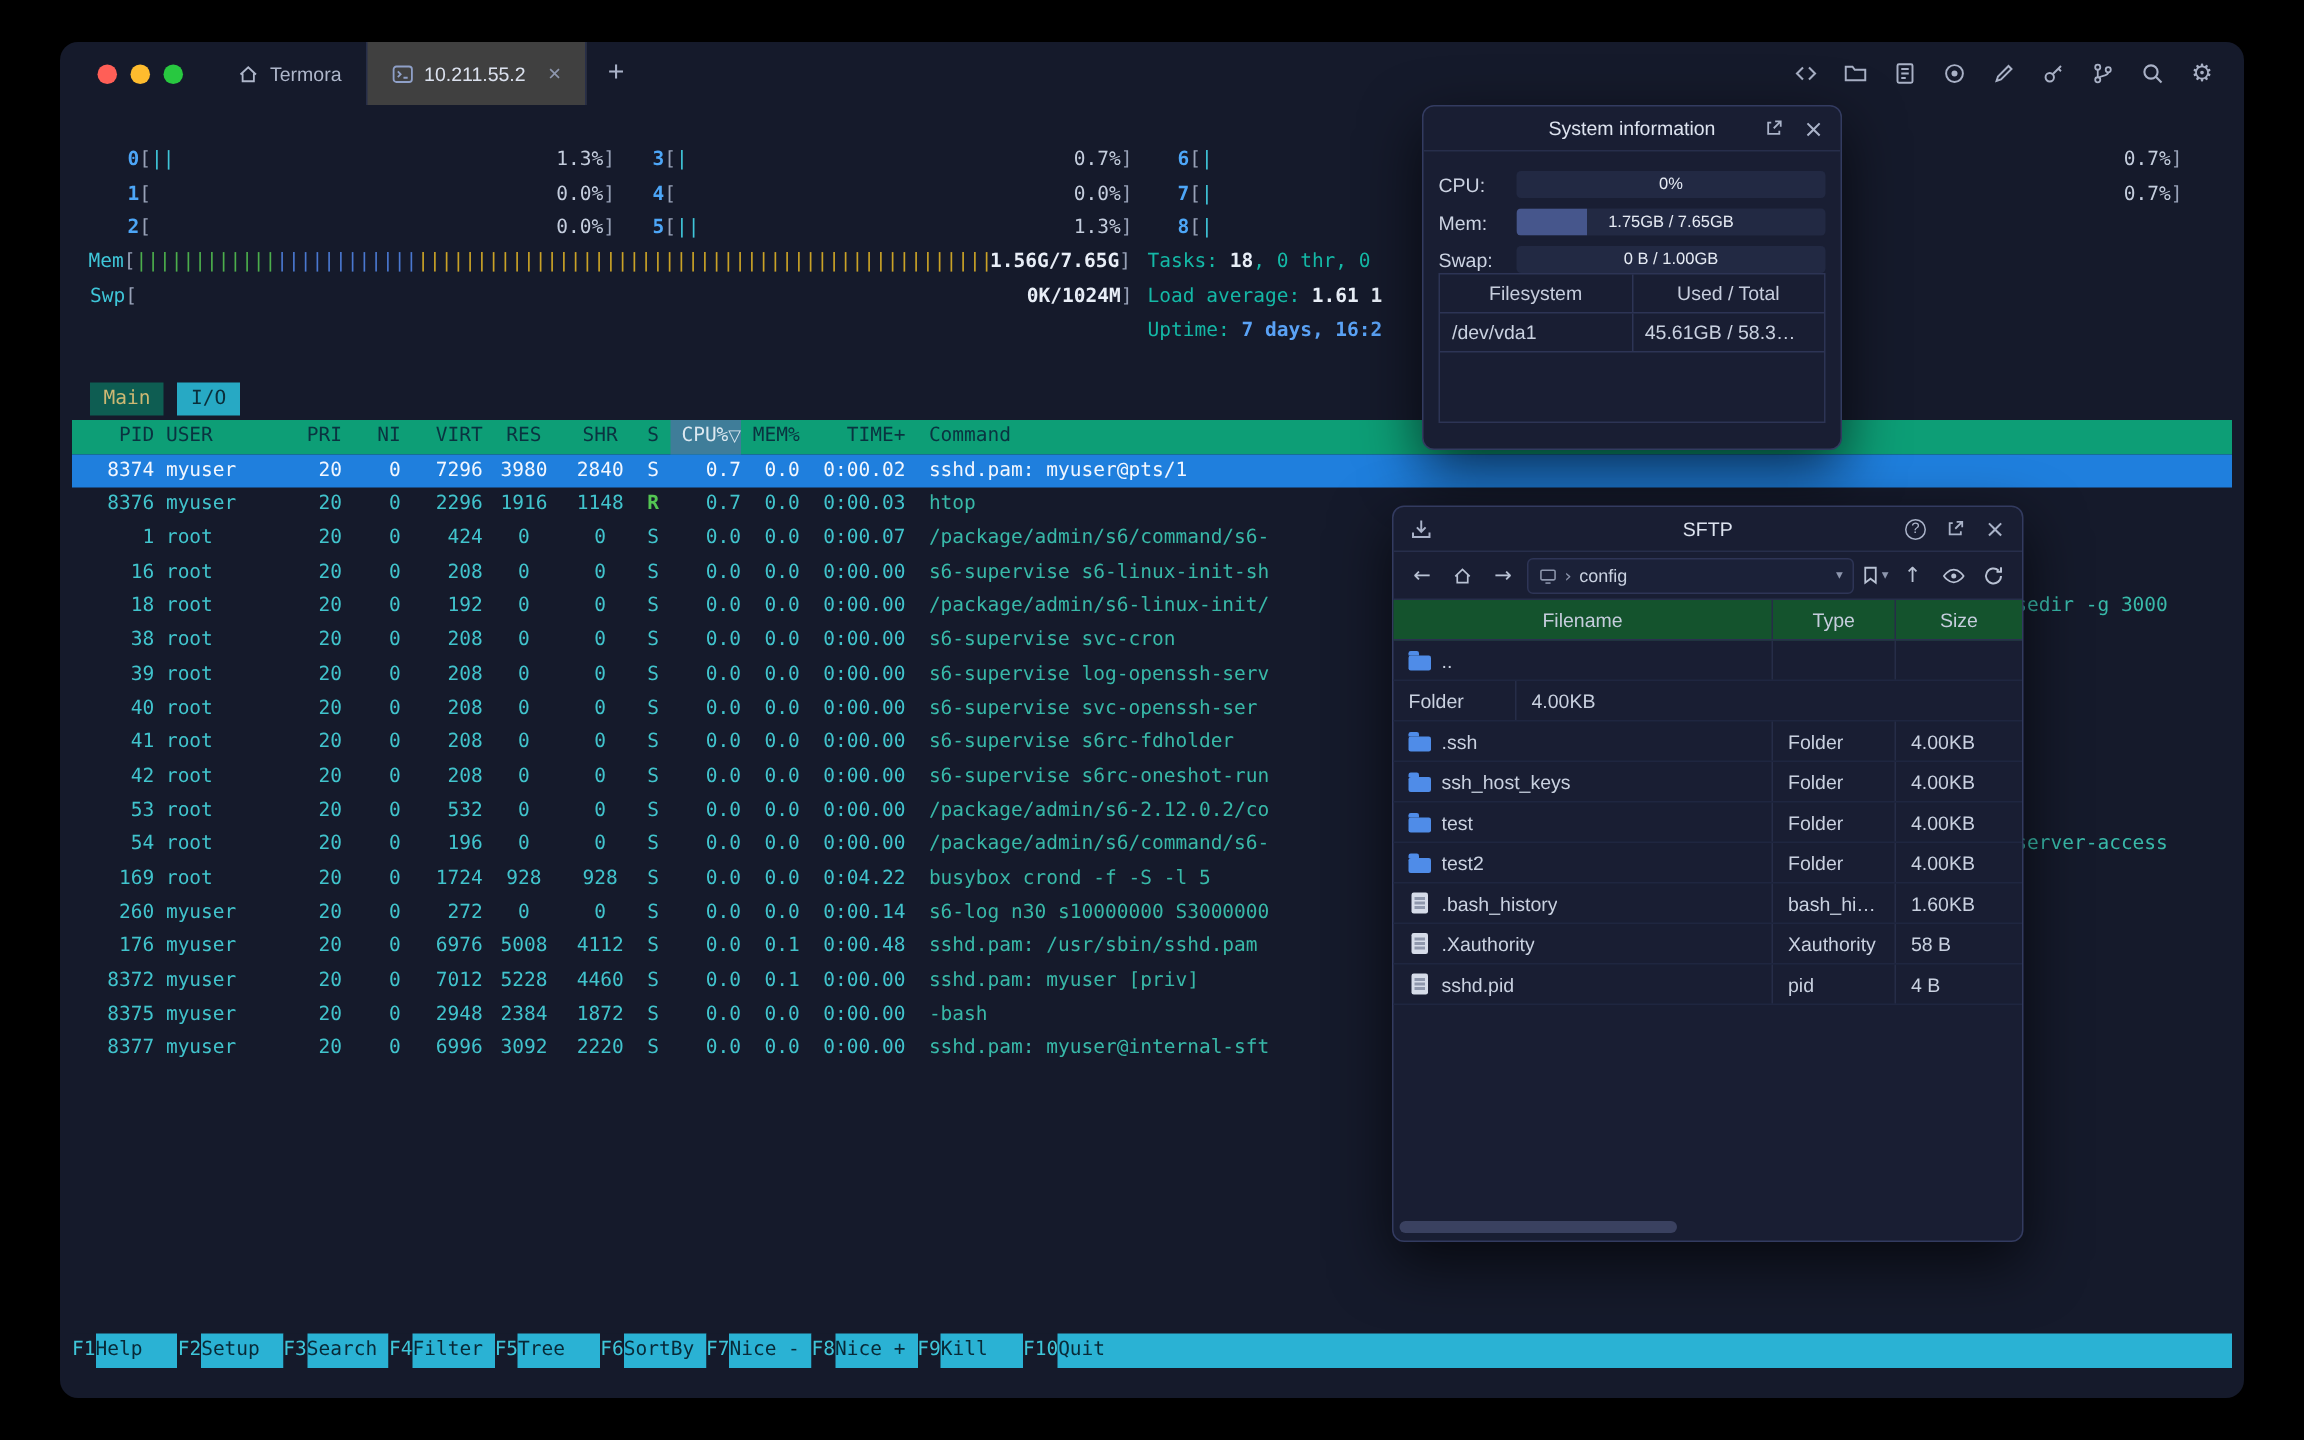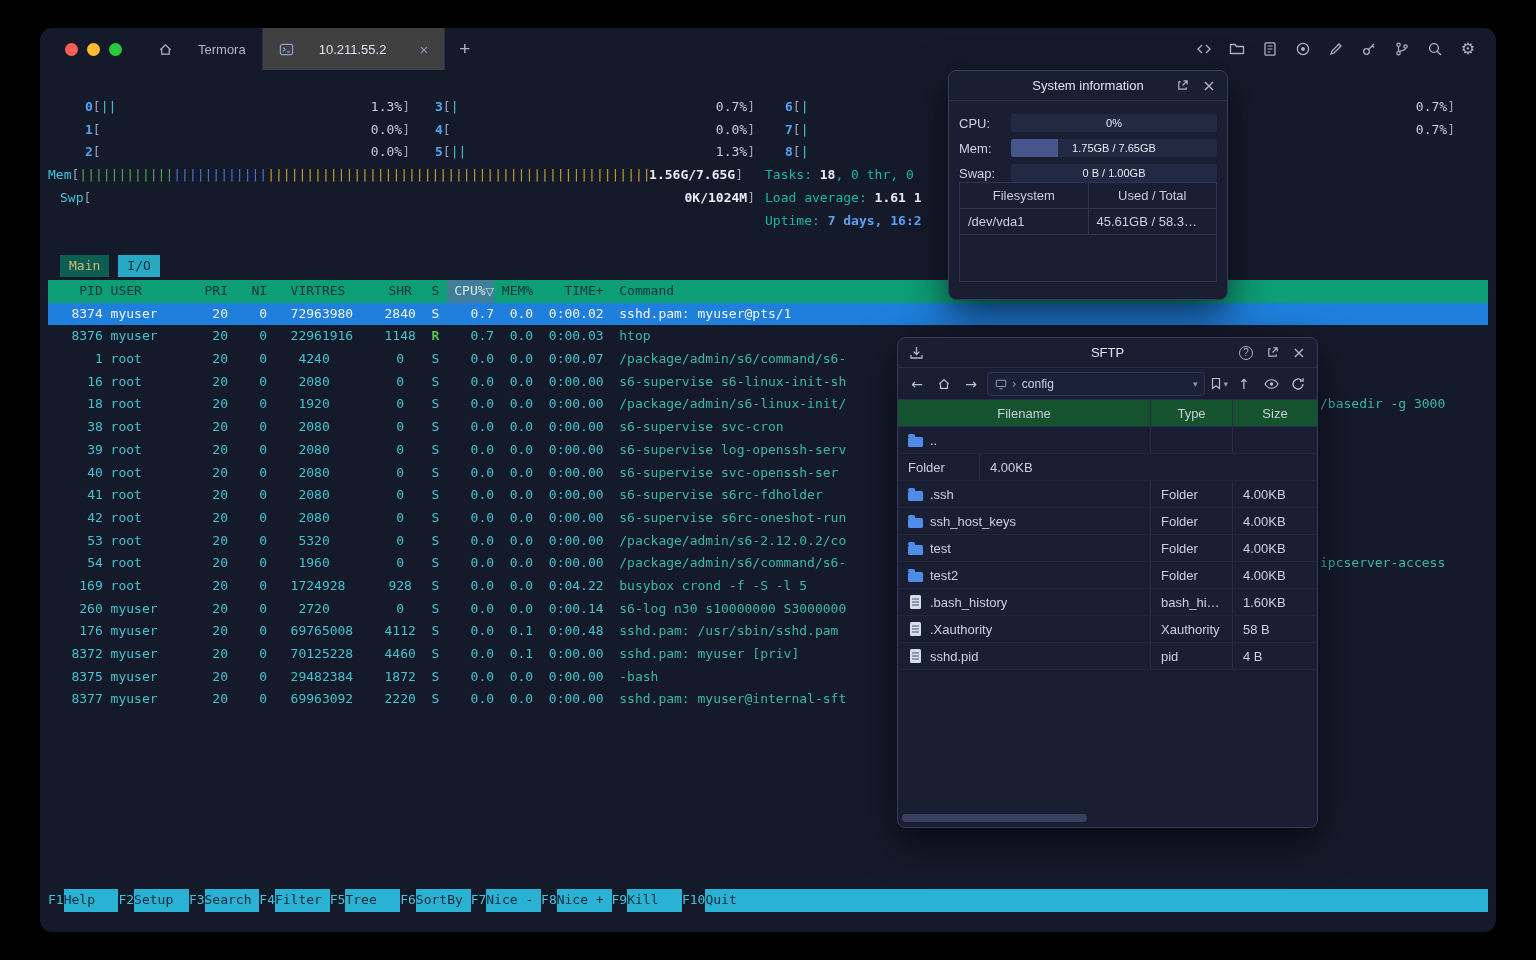--- a/index.html
+++ b/index.html
@@ -6,41 +6,41 @@
   html,body{width:1536px;height:960px;background:#000;overflow:hidden;
     font-family:"Liberation Sans",sans-serif;-webkit-font-smoothing:antialiased}
   .window{position:absolute;left:40px;top:28px;width:1456px;height:904px;
     background:#151a2b;border-radius:12px;overflow:hidden;box-shadow:0 24px 70px rgba(0,0,0,.85)}
 
   
   .tabbar{position:absolute;top:0;left:0;right:0;height:42px;display:flex;align-items:center}
   .traffic{display:flex;gap:9px;padding:0 20px 0 25px}
   .tl{width:13px;height:13px;border-radius:50%;display:inline-block}
   .tl.red{background:#ff5f57}.tl.yellow{background:#febc2e}.tl.green{background:#28c840}
-  .tab{display:flex;align-items:center;gap:25px;height:42px;padding:0 16px;color:#aeb6ca;font-size:13px;cursor:default}
+  .tab{display:flex;align-items:center;gap:7px;height:42px;padding:0 16px;color:#aeb6ca;font-size:13px;cursor:default}
   .tab.active{background:#404040;color:#dbe1ee;border-left:1px solid #272e49;border-right:1px solid #272e49}
   .tabclose{margin-left:8px;color:#8d96ad;font-size:15px;line-height:1}
   .newtab{color:#aab2c8;font-size:19px;padding:0 14px}
   .tools{margin-left:auto;display:flex;align-items:center;gap:13px;padding-right:18px}
   .toolbtn{width:20px;height:20px;display:flex;align-items:center;justify-content:center;color:#a9b1c6}
   .gear{font-family:"DejaVu Sans",sans-serif;font-size:16px;color:#a9b1c6;line-height:1}
 
   
   .term{position:absolute;left:8px;top:68px;right:8px;bottom:8px;
     font-family:"DejaVu Sans Mono",monospace;font-size:13px;line-height:22.7px;
     color:var(--terminal-text,#41c4cd)}
   .hdrblk{position:absolute;inset:0}
   .meter{position:absolute;display:flex;height:22.7px;white-space:pre}
   .mn{color:var(--accent-blue,#4da6f7);font-weight:700}
   .bk{color:#98a2b8}
   .pp{color:#3fc6d9}
   .sp{flex:1}
   .pc{color:#c4cddd}
   .bar{position:absolute;display:flex;height:22.7px;white-space:pre}
-  .membar{left:0;top:68.1px;width:695px}
+  .membar{left:11px;top:68.1px;width:695px}
   .swpbar{left:12px;top:90.8px;width:695px}
   .blab{color:#3fc6d9}
   .pipes{flex:1 1 auto;overflow:hidden;white-space:pre}
   .bval{color:#e8eef7;font-weight:700}
   .stat{position:absolute;left:717px;height:22.7px;white-space:pre}
   .slab{color:#14b8a6}
   .sval{color:#e8eef7;font-weight:700}
   .sval.up{color:#5aa2f5}
 
   .stabs{position:absolute;top:159px;left:12px;display:flex;gap:9px;height:22px}
@@ -54,21 +54,21 @@
   .prow.hdr span{color:#0a3340}
   .prow.hdr .cc{background:var(--sort-cell,#3f7d99)}
   .prow.hdr .cc, .prow.hdr .cc span{color:#dce8f0}
   .prow.sel{background:var(--selected-row,#1f7fdd)}
   .prow.sel span{color:#f2f7ff}
   .cp{width:7ch;text-align:right}
   .cu{width:9ch;margin-left:1ch}
   .cr{width:6ch;text-align:right}
   .cn{width:5ch;text-align:right}
   .cv{width:7ch;text-align:right}
-  .ce{width:7ch;text-align:left}
+  .ce{width:7ch;text-align:center}
   .ch2{width:6ch;text-align:center}
   .cs{width:3ch;text-align:center}
   .cc{width:6ch;text-align:right}
   .cm{width:5ch;text-align:right}
   .ct{width:9ch;text-align:right}
   .cd{flex:1;padding-left:2ch;color:var(--command-text,#38b9a9);overflow:hidden}
   .running{color:#53c653;font-weight:700}
   .arrow{font-family:"DejaVu Sans",monospace;font-size:11px}
   .rows{position:relative}
   .frag{position:absolute;left:1272px;height:22.7px;color:var(--command-text,#38b9a9);white-space:pre}
@@ -102,21 +102,21 @@
   .sitable{border:1px solid #2d3455;height:100px;font-size:13px}
   .sith,.sitr{display:flex;height:26px;align-items:center}
   .sith{border-bottom:1px solid #2d3455}
   .sith div{flex:1;text-align:center;color:#c6cddd}
   .sith div:first-child{border-right:1px solid #2d3455;height:100%;line-height:25px}
   .sitr{border-bottom:1px solid #2d3455}
   .sitr div{flex:1;padding-left:8px;color:#c9d1e0;overflow:hidden;white-space:nowrap}
   .sitr div:first-child{border-right:1px solid #2d3455;height:100%;line-height:25px}
 
   
-  .sftp{left:857px;top:309px;width:421px;height:491px}
+  .sftp{left:888px;top:309px;width:421px;height:491px}
   .sftoolbar{height:32px;display:flex;align-items:center;padding:0 8px;gap:5px;border-bottom:1px solid #272e4b}
   .navbtn{width:22px;height:22px;display:flex;align-items:center;justify-content:center;
     color:#b9c2d4;font-family:"DejaVu Sans",sans-serif;font-size:14px}
   .pathbox{flex:1;height:24px;border:1px solid #2e3556;background:#1b2138;border-radius:4px;
     display:flex;align-items:center;padding:0 7px;gap:5px;color:#c9d1e0;font-size:12px}
   .crumbsep{color:#8d96ad;font-family:"DejaVu Sans",sans-serif}
   .dd{margin-left:auto;color:#8d96ad;font-size:9px;font-family:"DejaVu Sans",sans-serif}
   .bmwrap{display:flex;align-items:center;gap:1px}
   .sfhead{display:flex;height:27px;align-items:center;background:#14532d;border-bottom:1px solid #2a3150;
     color:#c6cddd;font-size:13px}

